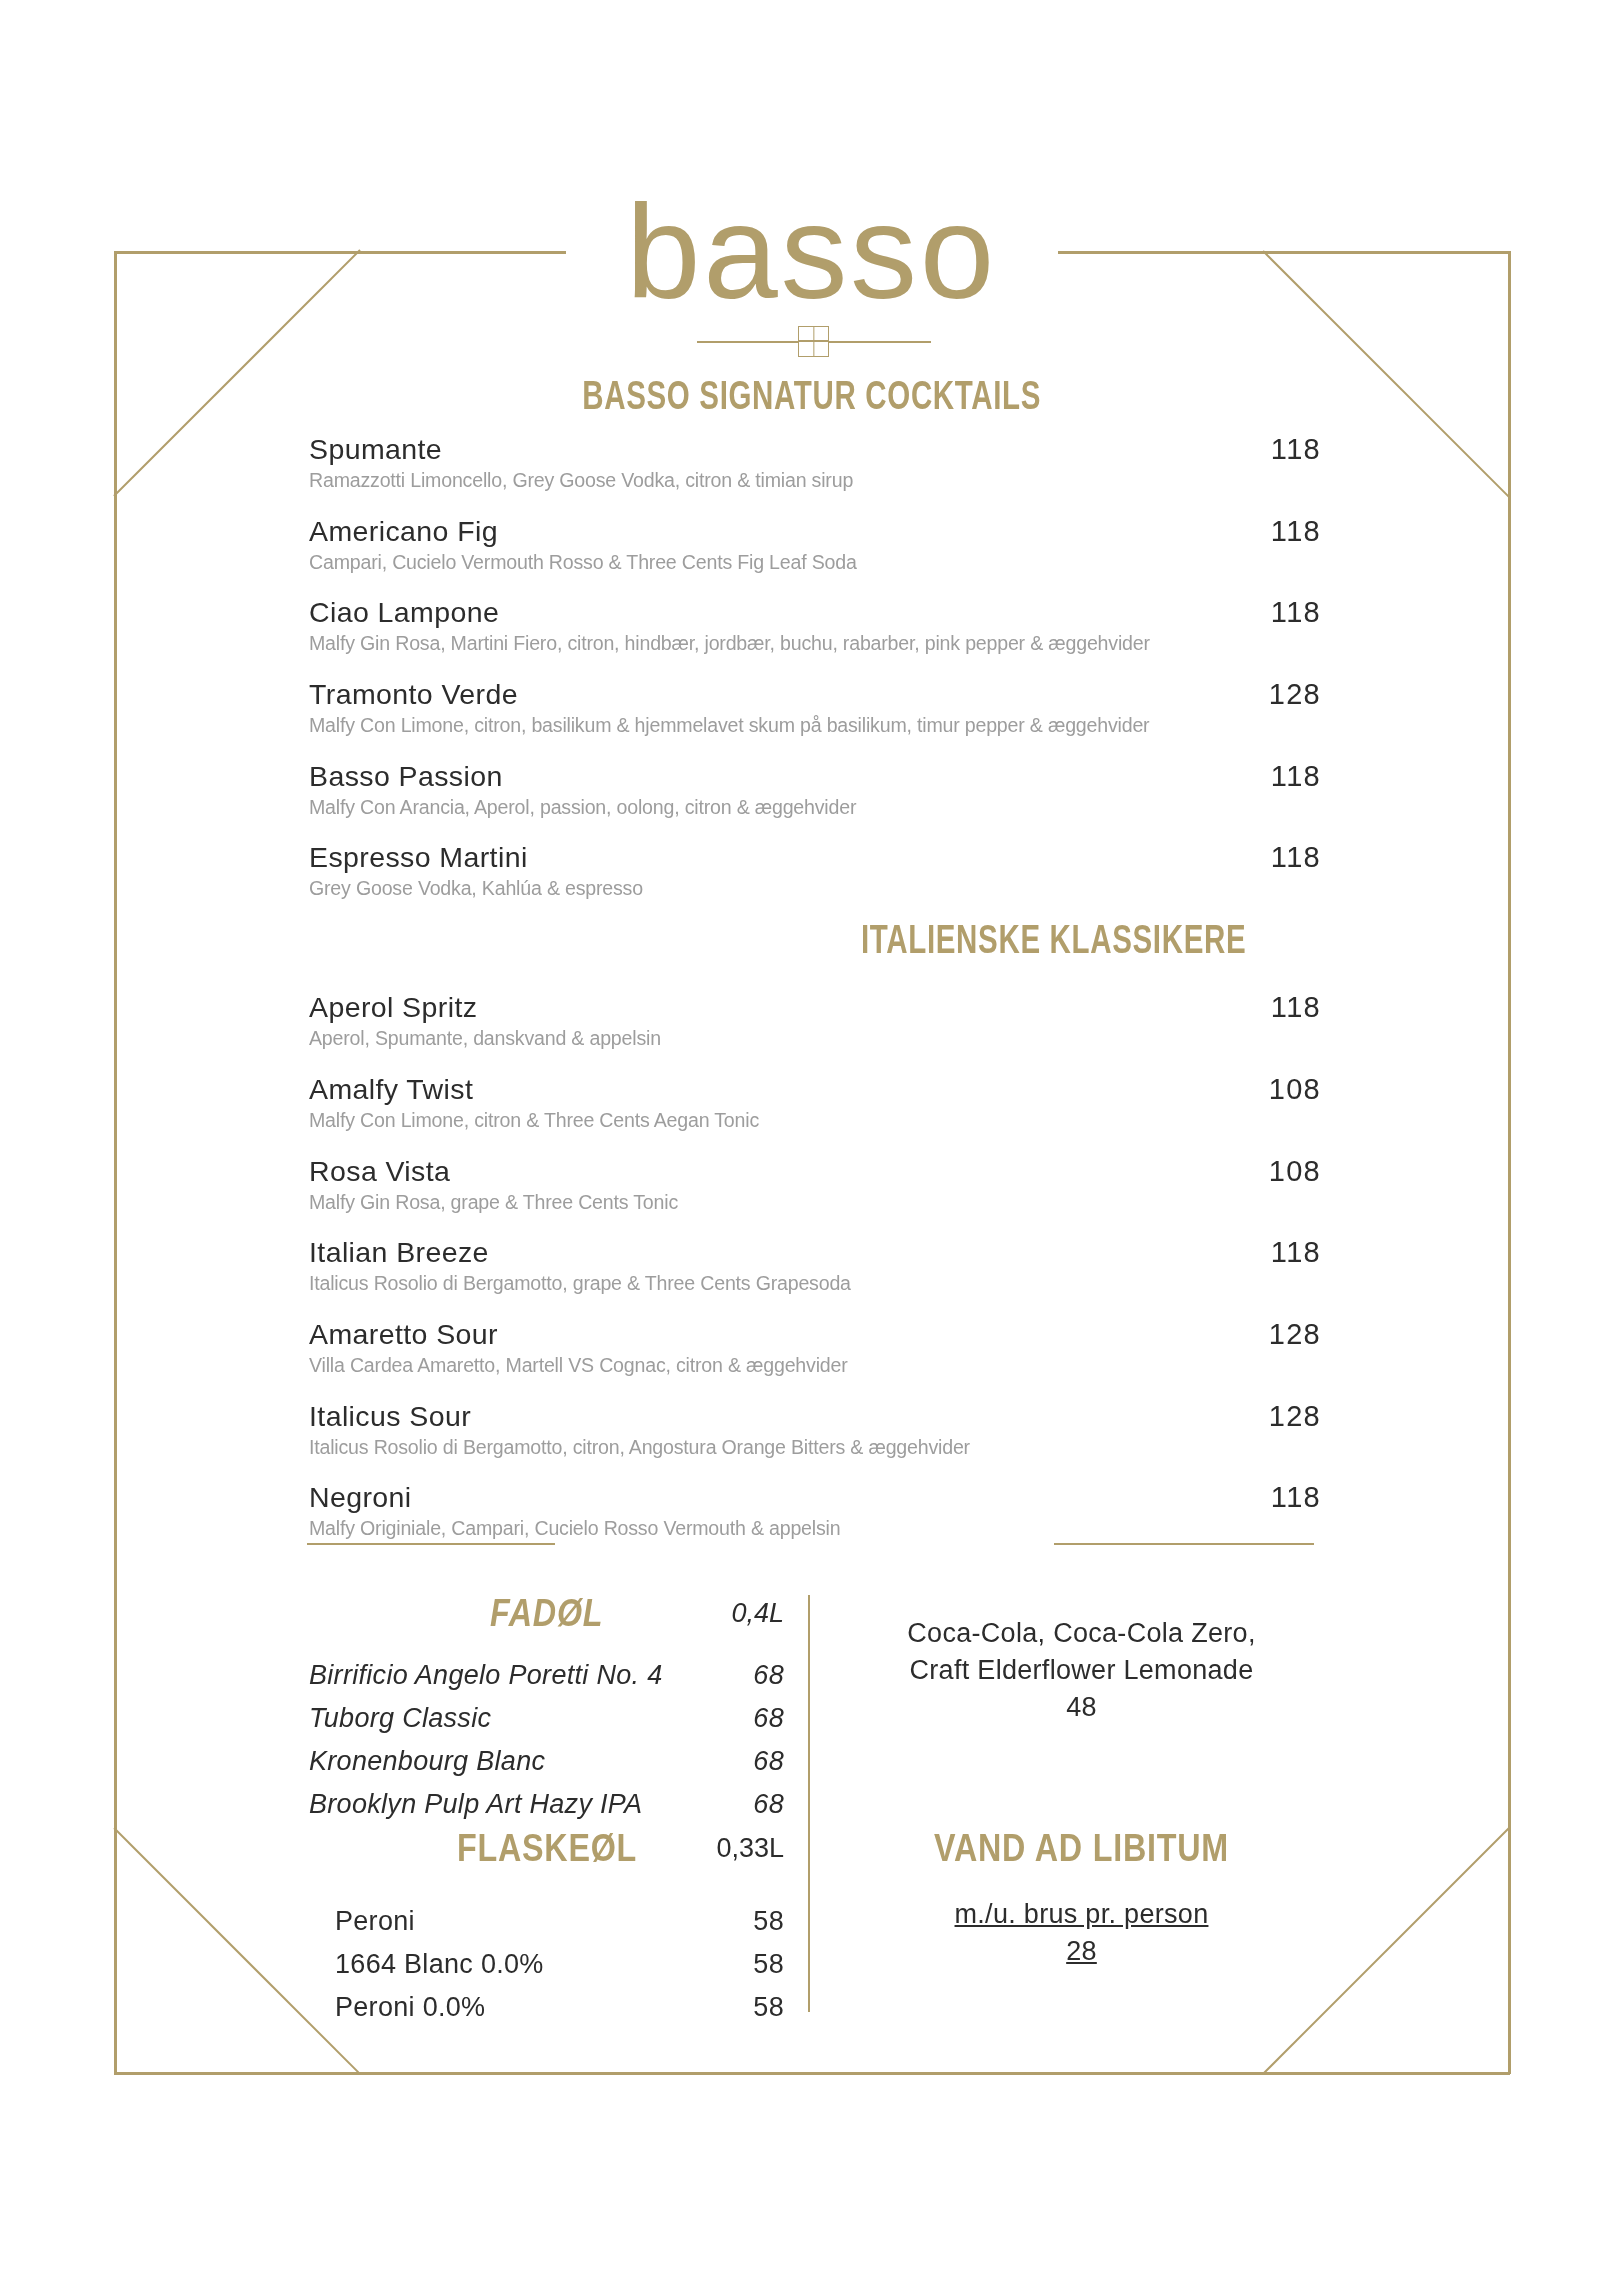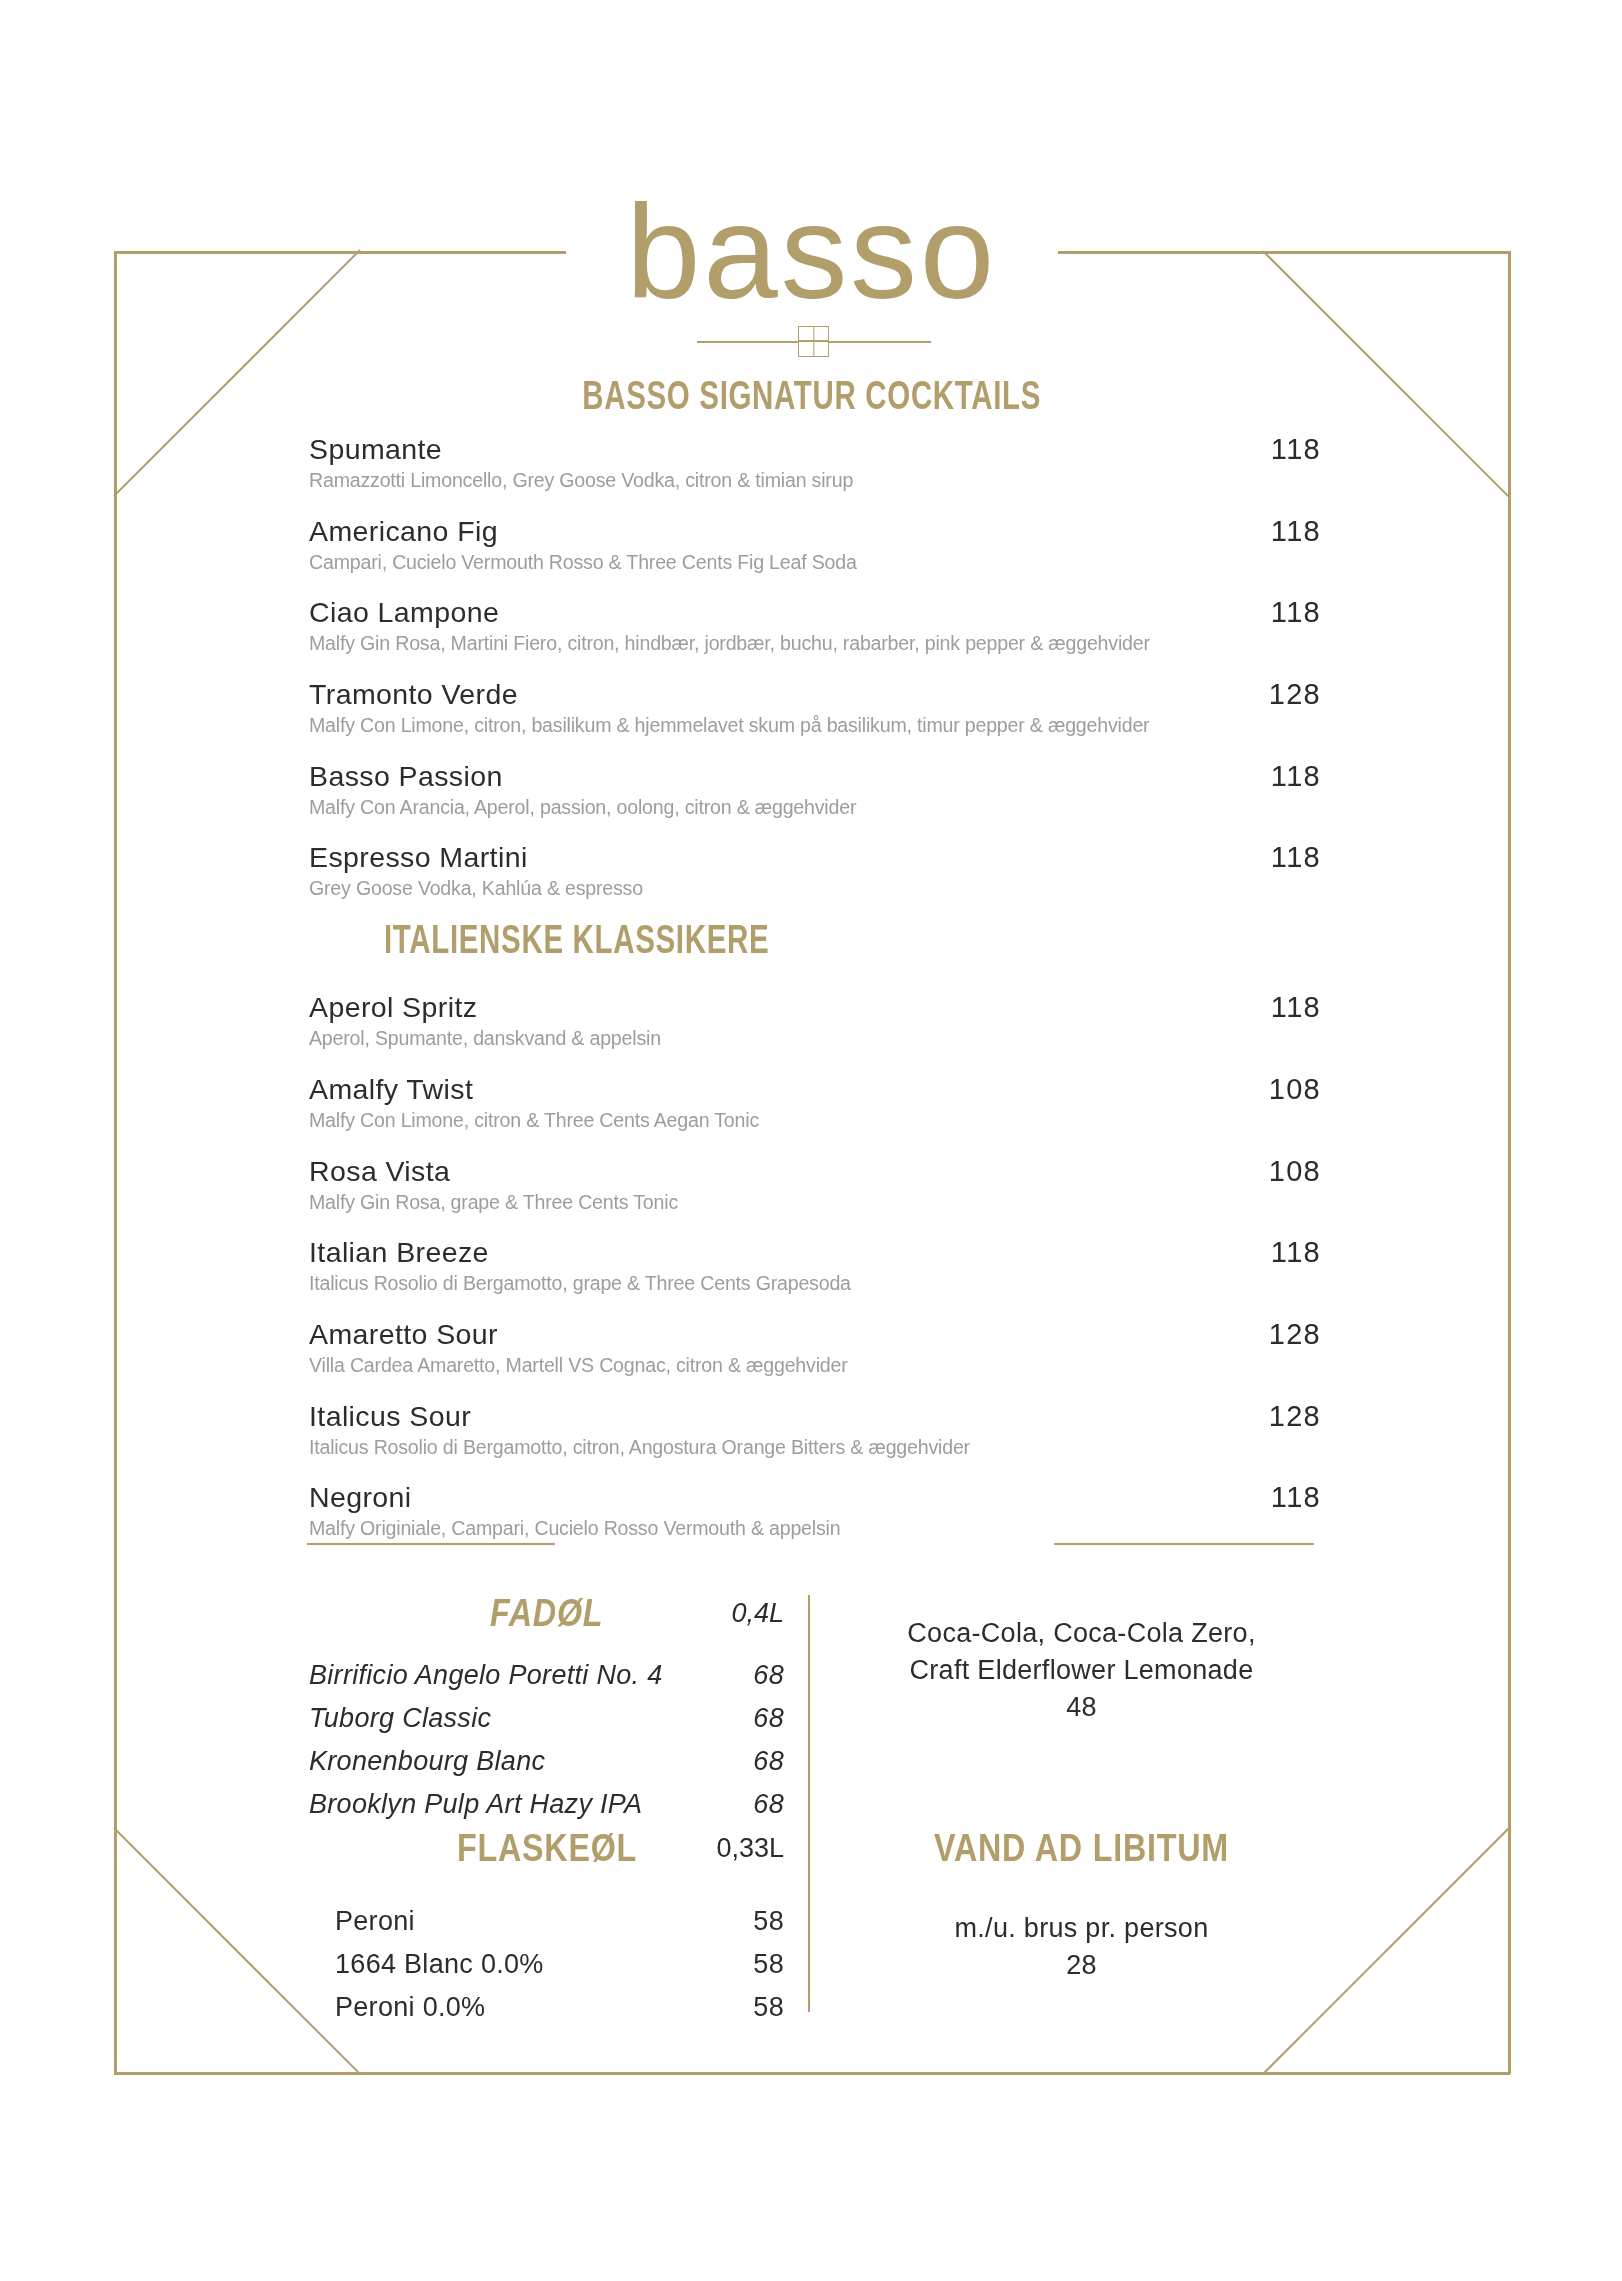--- a/index.html
+++ b/index.html
@@ -40,21 +40,21 @@
   .orn-v{position:absolute;left:50%;top:0;width:1.3px;height:100%;background:var(--gold);transform:translateX(-50%);}
   .orn-h{position:absolute;top:46%;left:0;height:1.3px;width:100%;background:var(--gold);}
 
   
   .big-title{position:absolute;left:0;width:100%;text-align:center;line-height:43px;}
   .big-title span,.flow-title span,.bh-title span{
     display:inline-block;transform:scaleX(0.72);transform-origin:center;
     font-weight:bold;font-size:41px;color:var(--gold);letter-spacing:0.9px;white-space:nowrap;
   }
   .big-title.first{top:374px;}
-  .flow-title{text-align:left;line-height:43px;margin:-3.6px 0 19.6px 0;}
+  .flow-title{text-align:right;line-height:43px;margin:-3.6px 0 19.6px 0;}
 
   
   .items{position:absolute;left:309px;top:431px;width:1012px;}
   .item{margin-bottom:18.7px;}
   .item .row{display:flex;justify-content:space-between;align-items:baseline;line-height:36px;}
   .item .name{font-size:28.5px;letter-spacing:0.4px;color:var(--text);font-weight:300;}
   .item .price{font-size:29px;letter-spacing:1.3px;color:var(--text);font-weight:300;}
   .item .desc{line-height:27px;font-size:19.6px;letter-spacing:-0.2px;color:var(--muted);font-weight:300;}
 
   
@@ -72,21 +72,21 @@
   .bh{position:relative;line-height:39px;}
   .bh-title{width:100%;text-align:center;line-height:39px;}
   .bh-title span{font-size:38px;transform:scaleX(0.85);line-height:39px;}
   .bh-size{position:absolute;right:0;top:0;line-height:39px;font-size:27px;color:var(--text);font-weight:300;}
 
   .brows{margin-top:12.5px;}
   .blk-flaskeol .brows{margin-top:24px;margin-left:26px;}
   .brow{display:flex;justify-content:space-between;line-height:43px;font-size:27px;color:var(--text);font-weight:300;letter-spacing:0.3px;}
 
   .center-lines{margin-top:45px;text-align:center;font-size:27px;line-height:37px;color:var(--text);font-weight:300;letter-spacing:0.3px;}
-  .blk-vand .center-lines{margin-top:34px;}
+  .blk-vand .center-lines{margin-top:20px;text-decoration:underline;}
 </style>
 </head>
 <body>
 
 <div class="page">
 
   <div class="frame-line fl-top-left"></div>
   <div class="frame-line fl-top-right"></div>
   <div class="frame-line fl-left"></div>
   <div class="frame-line fl-right"></div>

